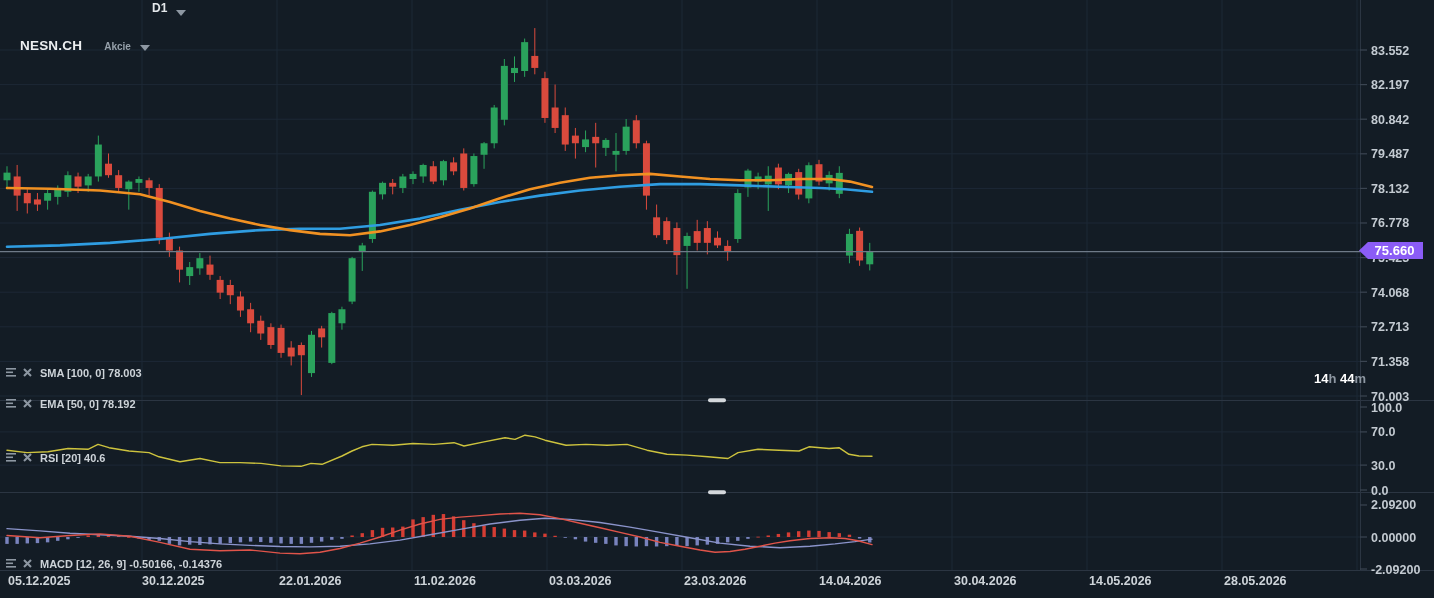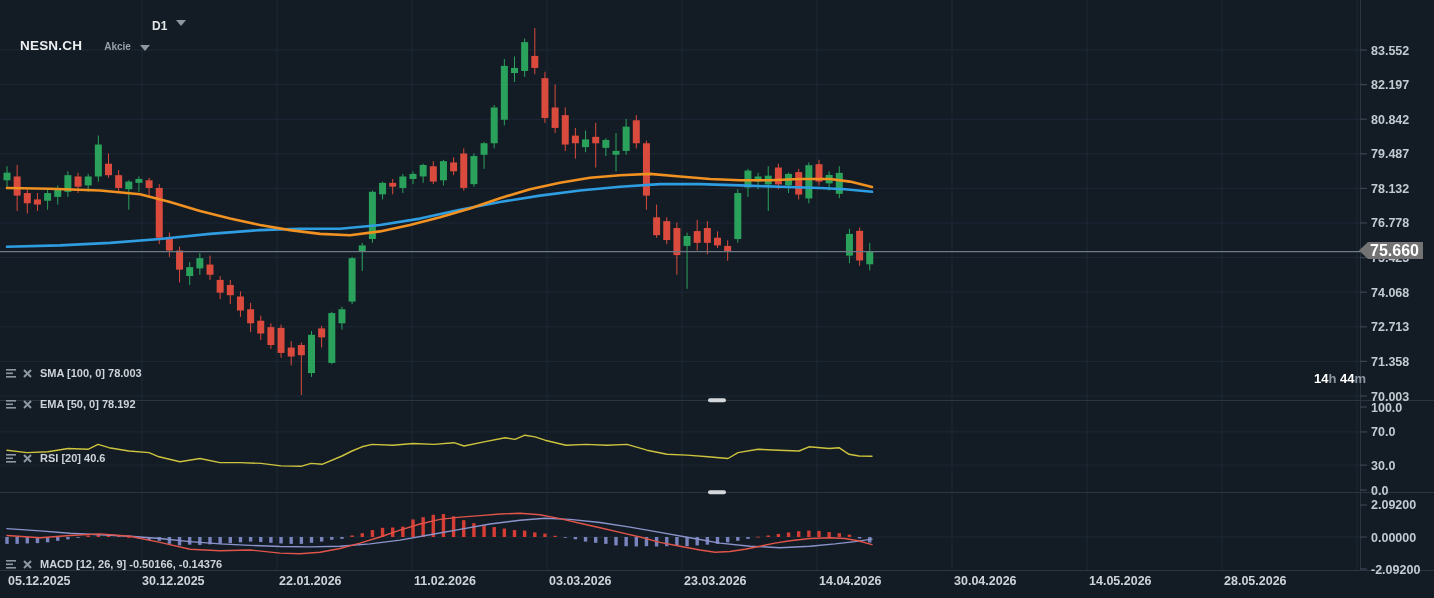--- a/index.html
+++ b/index.html
@@ -3,36 +3,36 @@
 <meta charset="utf-8">
 <style>
   html,body{margin:0;padding:0;background:#0d141c;}
   .app{position:relative;width:1434px;height:598px;background:#131c25;overflow:hidden;
        font-family:"Liberation Sans",sans-serif;-webkit-font-smoothing:antialiased;}
   svg.chart{position:absolute;left:0;top:0;}
   
   .hdr{position:absolute;top:10px;left:20px;display:flex;align-items:baseline;z-index:5;}
   .sym{font-size:13.5px;font-weight:bold;color:#eceef0;letter-spacing:.2px;margin-top:28px;}
   .mkt{font-size:10px;font-weight:bold;color:#96a0aa;margin-left:22px;}
-  .tf-box{position:absolute;top:19px;left:152px;display:flex;align-items:flex-start;z-index:5;}
+  .tf-box{position:absolute;top:1px;left:152px;display:flex;align-items:flex-end;z-index:5;}
   .tf{font-size:12px;font-weight:bold;color:#e3e7ea;}
   .caret{width:0;height:0;border-left:5px solid transparent;border-right:5px solid transparent;
          border-top:6px solid #8d97a2;margin-left:9px;position:relative;top:1px;}
   
-  .legend-row{position:absolute;left:5px;display:flex;align-items:center;gap:4px;z-index:5;}
+  .legend-row{position:absolute;left:5px;display:flex;align-items:flex-start;gap:4px;z-index:5;}
   .legend-row .txt{font-size:11px;font-weight:bold;color:#cdd3d8;margin-left:3px;white-space:nowrap;}
   .mini{display:inline-block;cursor:pointer;}
   
   .cd{position:absolute;top:371px;left:1300px;width:66px;text-align:right;
       font-size:13px;font-weight:bold;z-index:5;}
   .cd-num{color:#ffffff;} .cd-unit{color:#8d97a2;}
   
-  .ptag{position:absolute;top:242px;left:1359px;width:64px;height:17px;background:#737373;
+  .ptag{position:absolute;top:242px;left:1359px;width:64px;height:17px;background:#8b5cf6;
         clip-path:polygon(0 50%,14% 0,100% 0,100% 100%,14% 100%);
-        color:#ffffff;font-size:16px;font-weight:bold;line-height:17px;text-align:center;
+        color:#ffffff;font-size:13px;font-weight:bold;line-height:17px;text-align:center;
         padding-left:7px;box-sizing:border-box;z-index:6;}
 </style>
 </head>
 <body>
 
 <div class="app">
 
   <svg class="chart" id="chart-svg" width="1434" height="598">
       <rect x="0" y="0" width="1434" height="598" fill="#131c25"></rect>
       <line x1="142" y1="0" x2="142" y2="570.5" stroke="#1d2836" stroke-width="1"></line>

